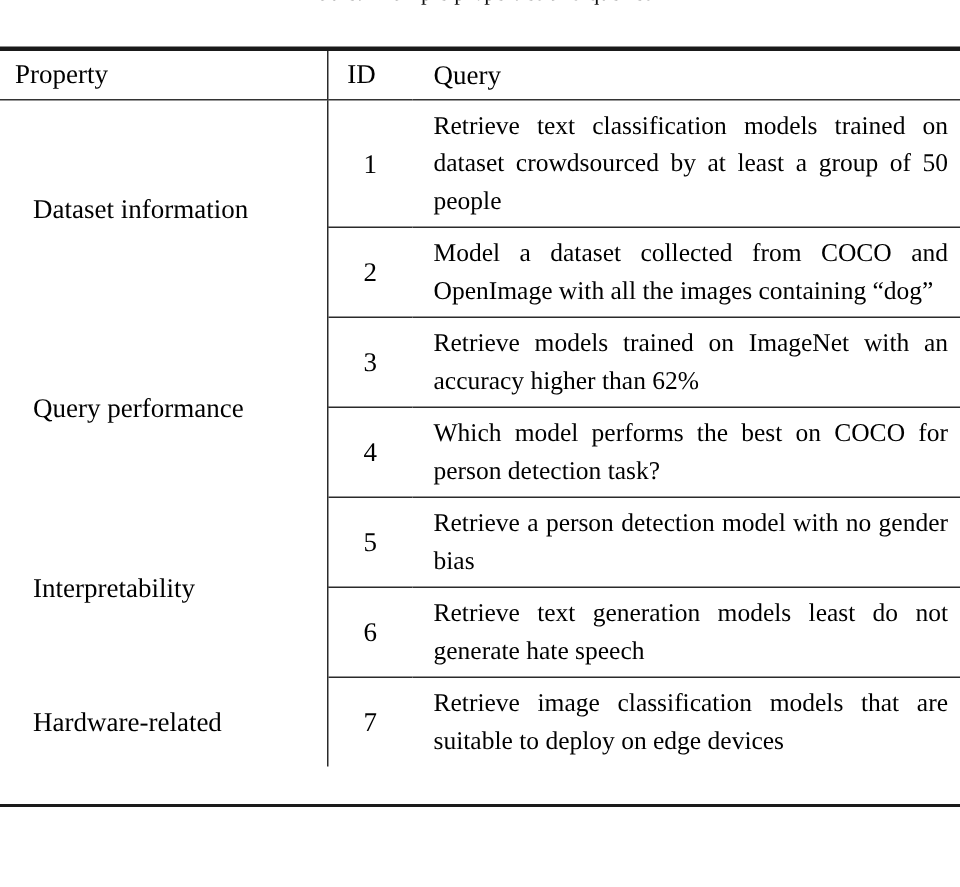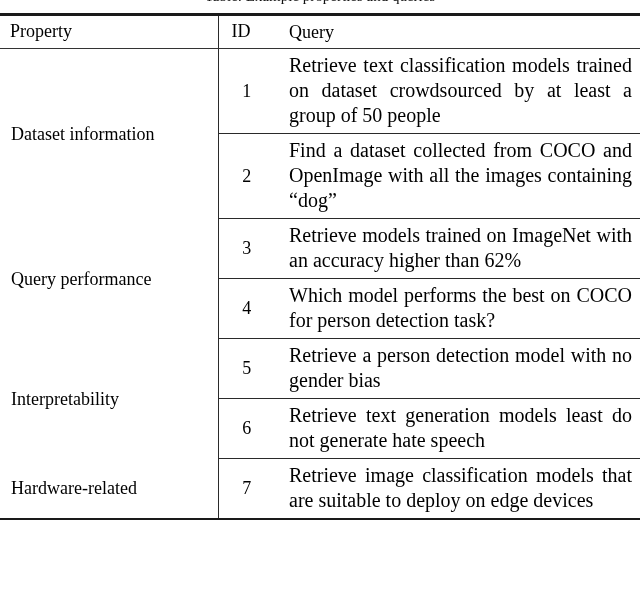--- a/index.html
+++ b/index.html
@@ -34,21 +34,21 @@
     color: #111;
     white-space: nowrap;
     overflow: hidden;
     height: 18px;
   }
 
   
   .table-wrap {
     position: absolute;
     left: 0;
-    top: 13px;
+    top: 31px;
     width: 640px;
   }
 
   table.paper-table {
     width: 640px;
     border-collapse: collapse;
     table-layout: fixed;
     font-size: 17.5px;
   }
 
@@ -96,40 +96,40 @@
     border-bottom: 1.6px solid #2a2a2a;
   }
 
   
   .vline {
     border-right: 1.6px solid #2a2a2a;
   }
 
   .prop-cell {
     text-align: left;
-    padding-left: 11px;
+    padding-left: 22px;
     font-size: 18px;
     vertical-align: middle;
   }
   .prop-label {
     display: block;
     line-height: 22px;
   }
 
   .id-cell {
     text-align: center;
     font-size: 18px;
     vertical-align: middle;
     padding: 0 4px;
   }
 
   .q-cell {
     text-align: justify;
     text-align-last: left;
-    font-size: 20px;
+    font-size: 17px;
     line-height: 25px;
     padding: 4px 8px 5px 14px;
     vertical-align: middle;
     hyphens: manual;
   }
   .q-cell .qtext {
     display: block;
   }
 
   
@@ -166,21 +166,21 @@
             <span class="prop-label">Dataset information</span>
           </td>
           <td class="id-cell subrule-id">1</td>
           <td class="q-cell subrule-q">
             <span class="qtext">Retrieve text classification models trained on dataset crowdsourced by at least a group of 50 people</span>
           </td>
         </tr>
         <tr class="sec-rule">
           <td class="id-cell">2</td>
           <td class="q-cell">
-            <span class="qtext">Find a dataset collected from COCO and OpenImage with all the images containing “dog”</span>
+            <span class="qtext">Model a dataset collected from COCO and OpenImage with all the images containing “dog”</span>
           </td>
         </tr>
 
         <tr>
           <td class="prop-cell vline" rowspan="2">
             <span class="prop-label">Query performance</span>
           </td>
           <td class="id-cell subrule-id">3</td>
           <td class="q-cell subrule-q">
             <span class="qtext">Retrieve models trained on Ima­geNet with an accuracy higher than 62%</span>

